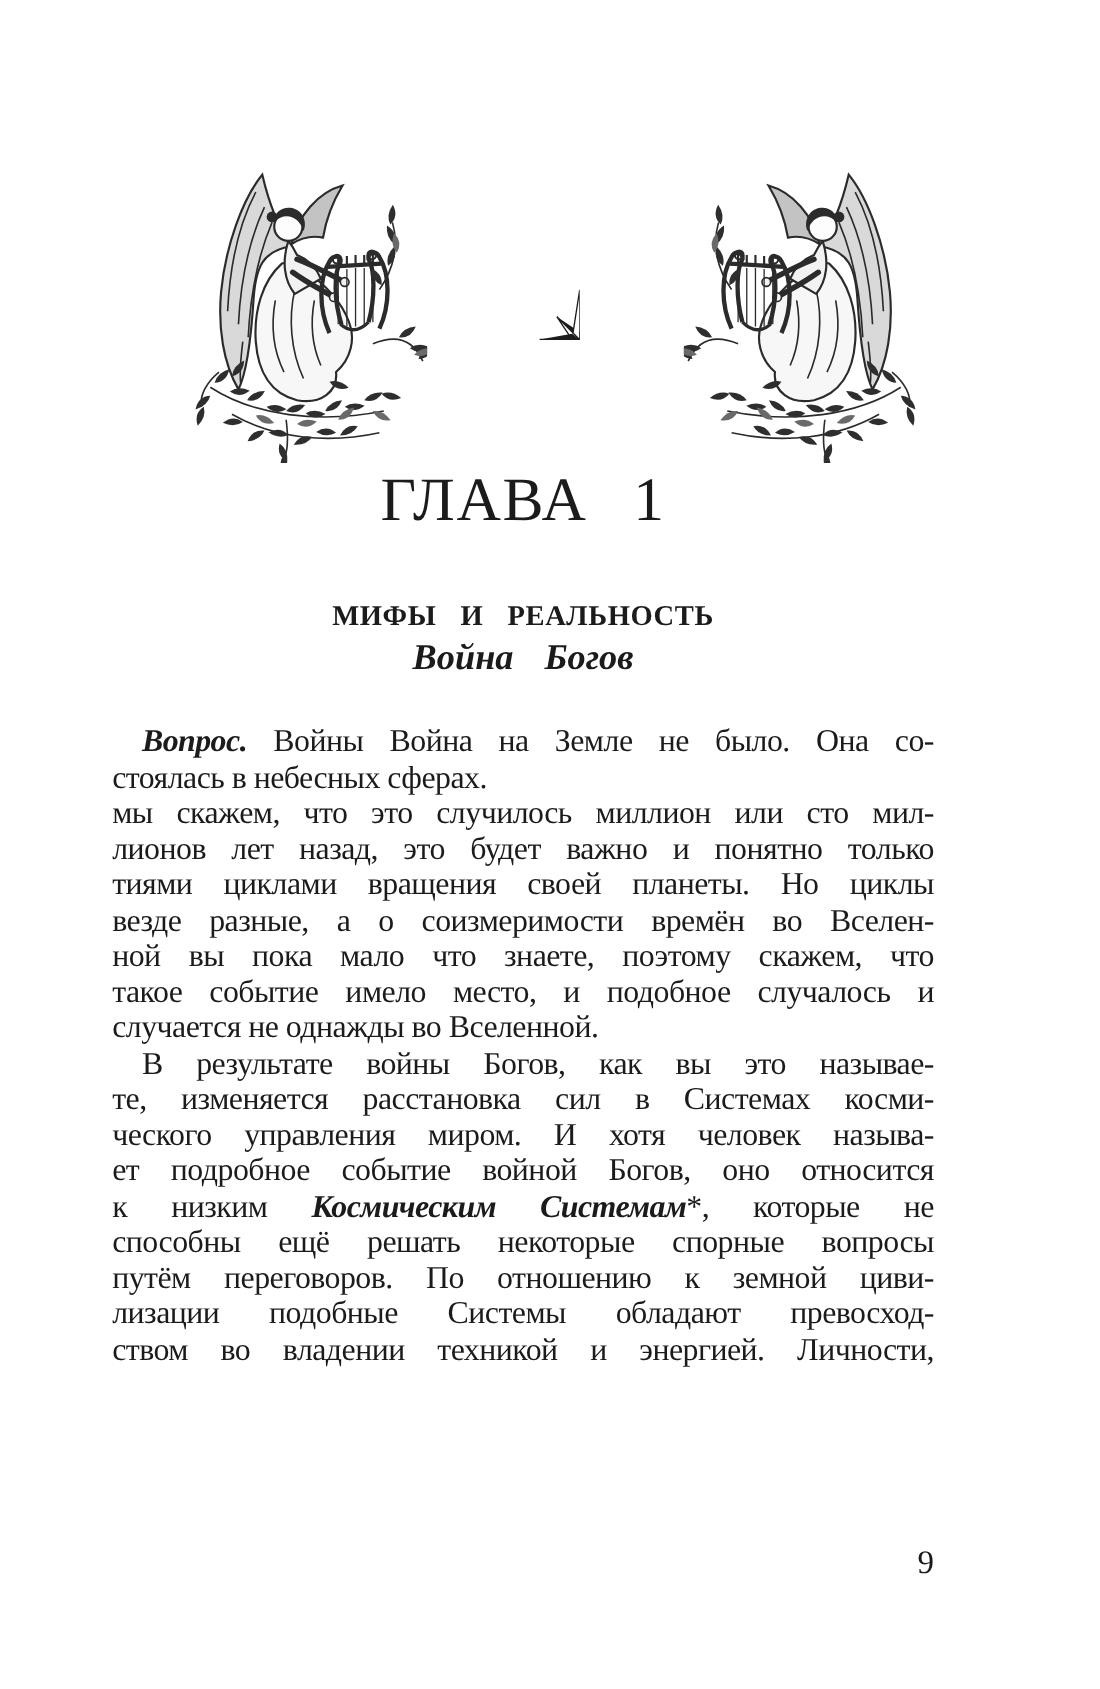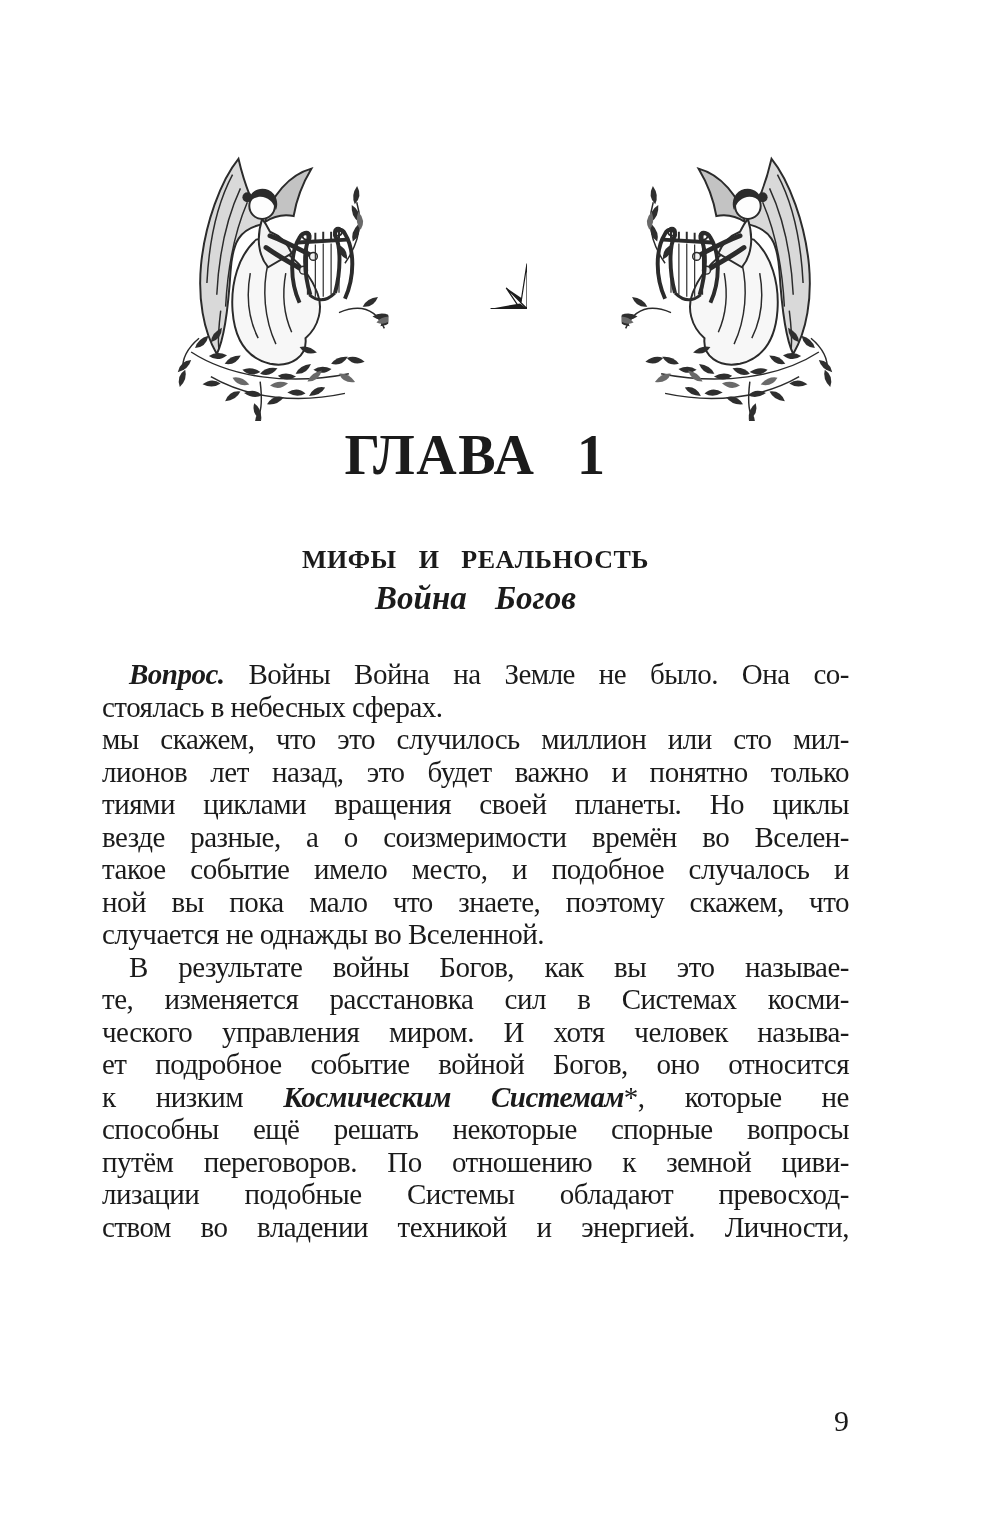--- a/index.html
+++ b/index.html
@@ -13,21 +13,21 @@
 
   
   .ornaments { position:absolute; top:145px; left:0; width:1000px; height:276px; }
   .angel { position:absolute; top:0; width:240px; height:276px; }
   .angel.left  { left:150px; }
   .angel.right { left:620px; transform:scaleX(-1); }
   .star { position:absolute; left:449px; top:68px; width:78px; height:96px; }
 
   
   .heading { position:absolute; left:102px; width:747px; text-align:center; line-height:1; white-space:nowrap; }
-  .chapter-title   { top:427px; font-size:56px; font-weight:bold; letter-spacing:1.5px; word-spacing:26px; }
+  .chapter-title   { top:427px; font-size:56px; font-weight:normal; letter-spacing:1.5px; word-spacing:26px; }
   .chapter-subtitle{ top:547px; font-size:26px; font-weight:bold; letter-spacing:0.5px; word-spacing:15px; }
   .section-title   { top:582px; font-size:33px; font-weight:bold; font-style:italic; word-spacing:20px; }
 
   
   .body-text {
     position:absolute; left:102px; top:658px; width:747px;
     font-size:29px; line-height:32.5px; letter-spacing:-0.5px;
   }
   .line { text-align:justify; text-align-last:justify; }
   .line.last { text-align-last:left; }
@@ -198,22 +198,22 @@
   <div class="heading chapter-subtitle">МИФЫ И РЕАЛЬНОСТЬ</div>
   <div class="heading section-title">Война Богов</div>
 
   <div class="body-text">
       <div class="line indent"><span class="bi">Вопрос.</span><span> Войны Война на Земле не было. Она со-</span></div>
       <div class="line last"><span>стоялась в небесных сферах.</span></div>
       <div class="line"><span>мы скажем, что это случилось миллион или сто мил-</span></div>
       <div class="line"><span>лионов лет назад, это будет важно и понятно только</span></div>
       <div class="line"><span>тиями циклами вращения своей планеты. Но циклы</span></div>
       <div class="line"><span>везде разные, а о соизмеримости времён во Вселен-</span></div>
+      <div class="line"><span>ной вы пока мало что знаете, поэтому скажем, что</span></div>
       <div class="line"><span>такое событие имело место, и подобное случалось и</span></div>
-      <div class="line"><span>ной вы пока мало что знаете, поэтому скажем, что</span></div>
       <div class="line last"><span>случается не однажды во Вселенной.</span></div>
       <div class="line indent"><span>В результате войны Богов, как вы это называе-</span></div>
       <div class="line"><span>те, изменяется расстановка сил в Системах косми-</span></div>
       <div class="line"><span>ческого управления миром. И хотя человек называ-</span></div>
       <div class="line"><span>ет подробное событие войной Богов, оно относится</span></div>
       <div class="line"><span>к низким </span><span class="bi">Космическим Системам</span><span>*, которые не</span></div>
       <div class="line"><span>способны ещё решать некоторые спорные вопросы</span></div>
       <div class="line"><span>путём переговоров. По отношению к земной циви-</span></div>
       <div class="line"><span>лизации подобные Системы обладают превосход-</span></div>
       <div class="line"><span>ством во владении техникой и энергией. Личности,</span></div>

